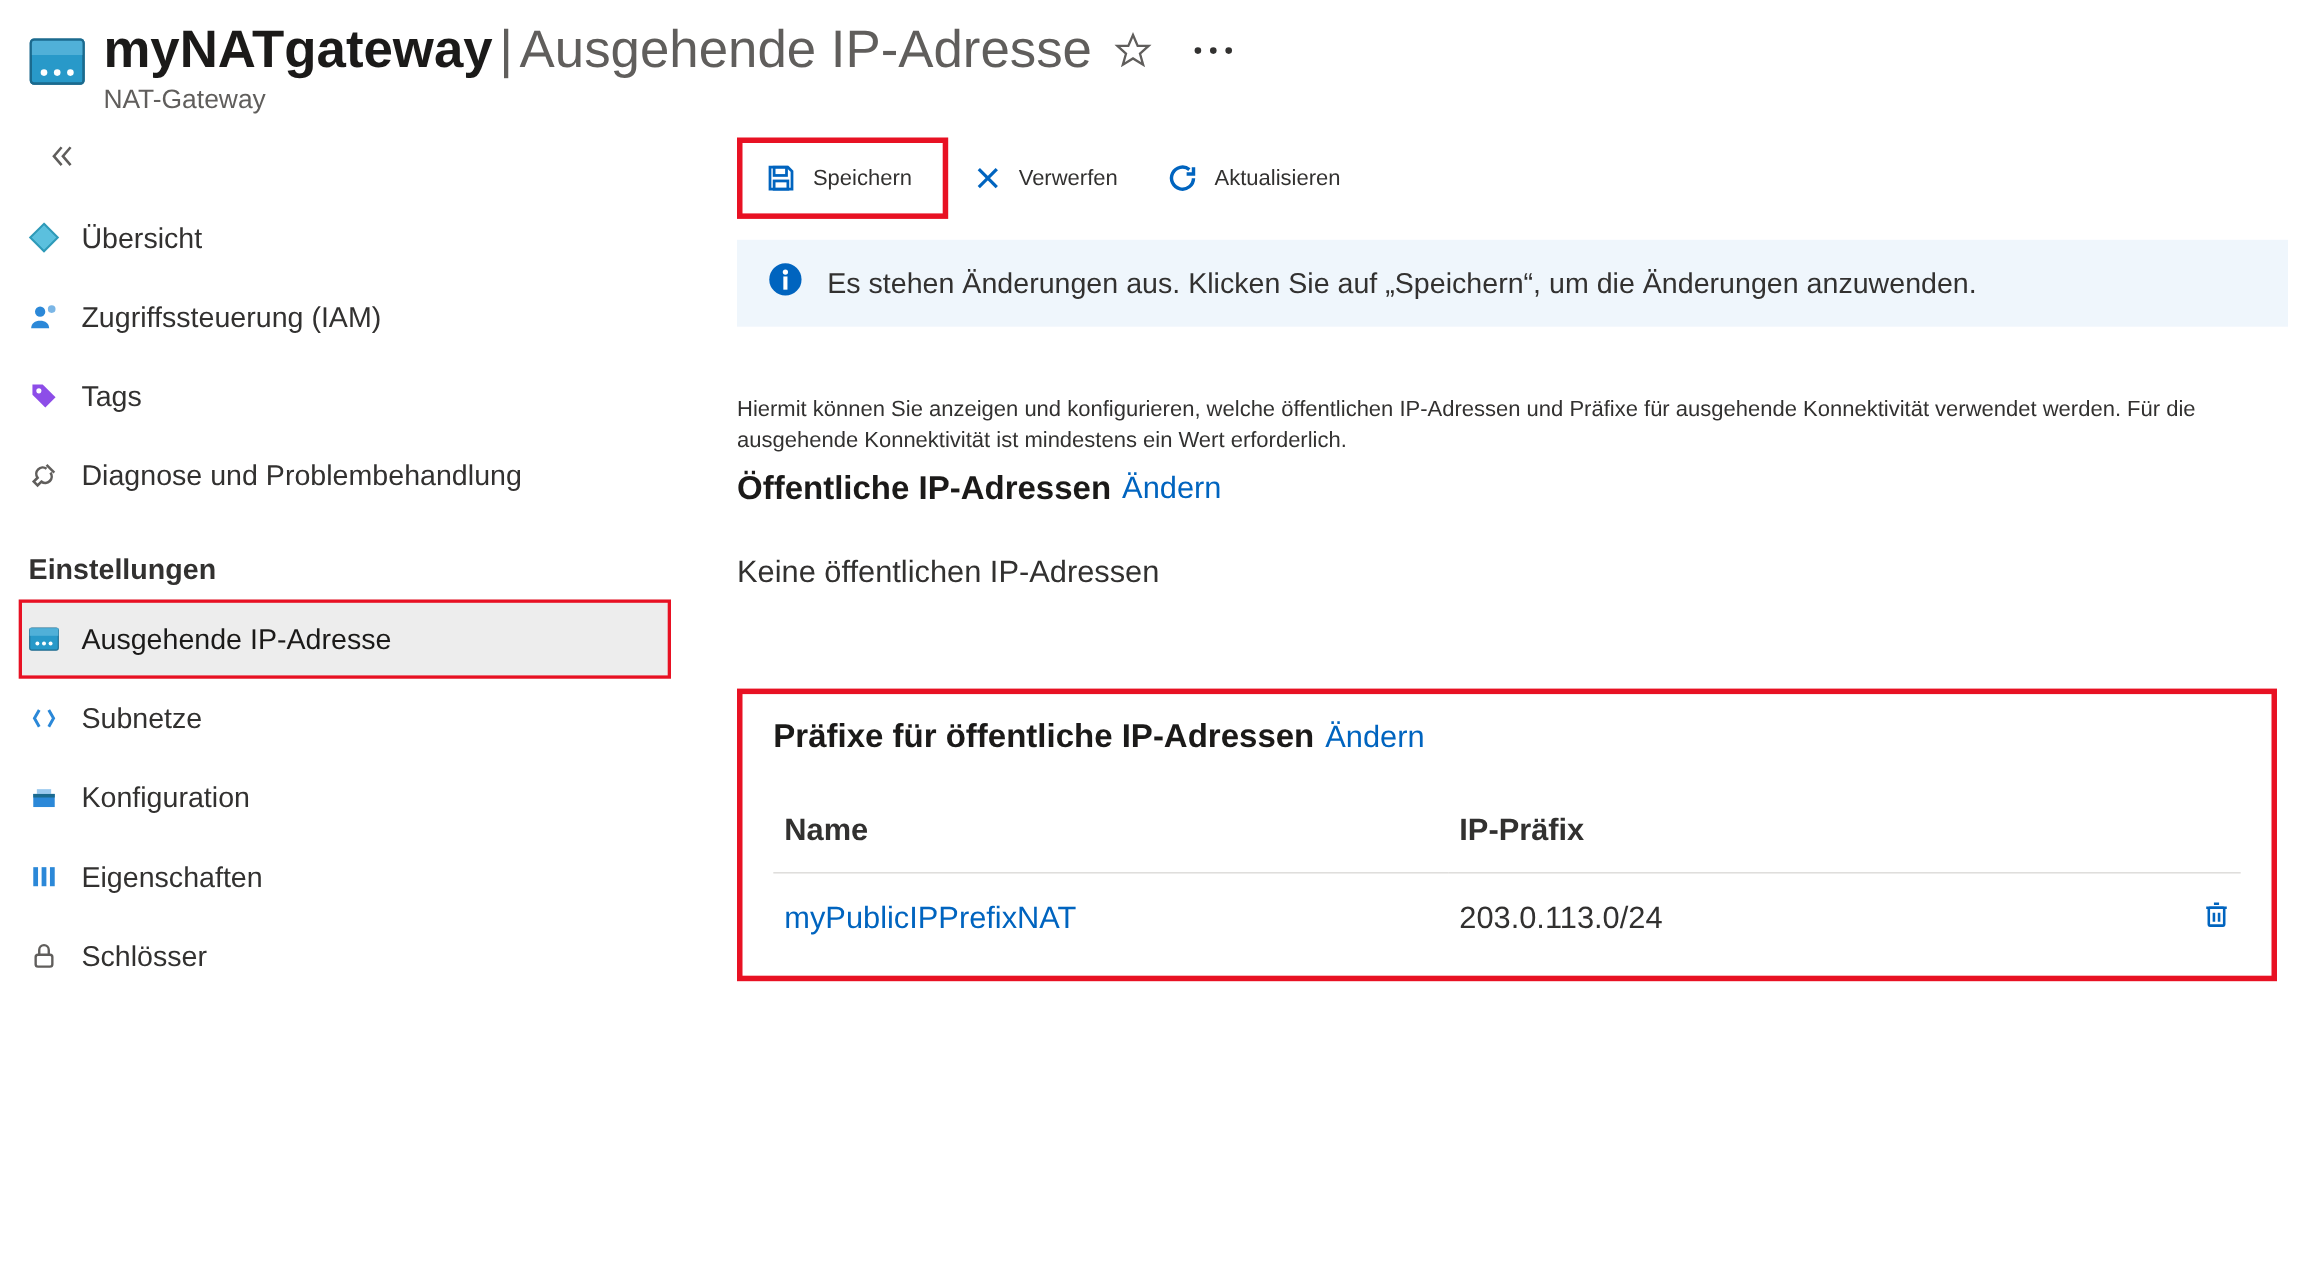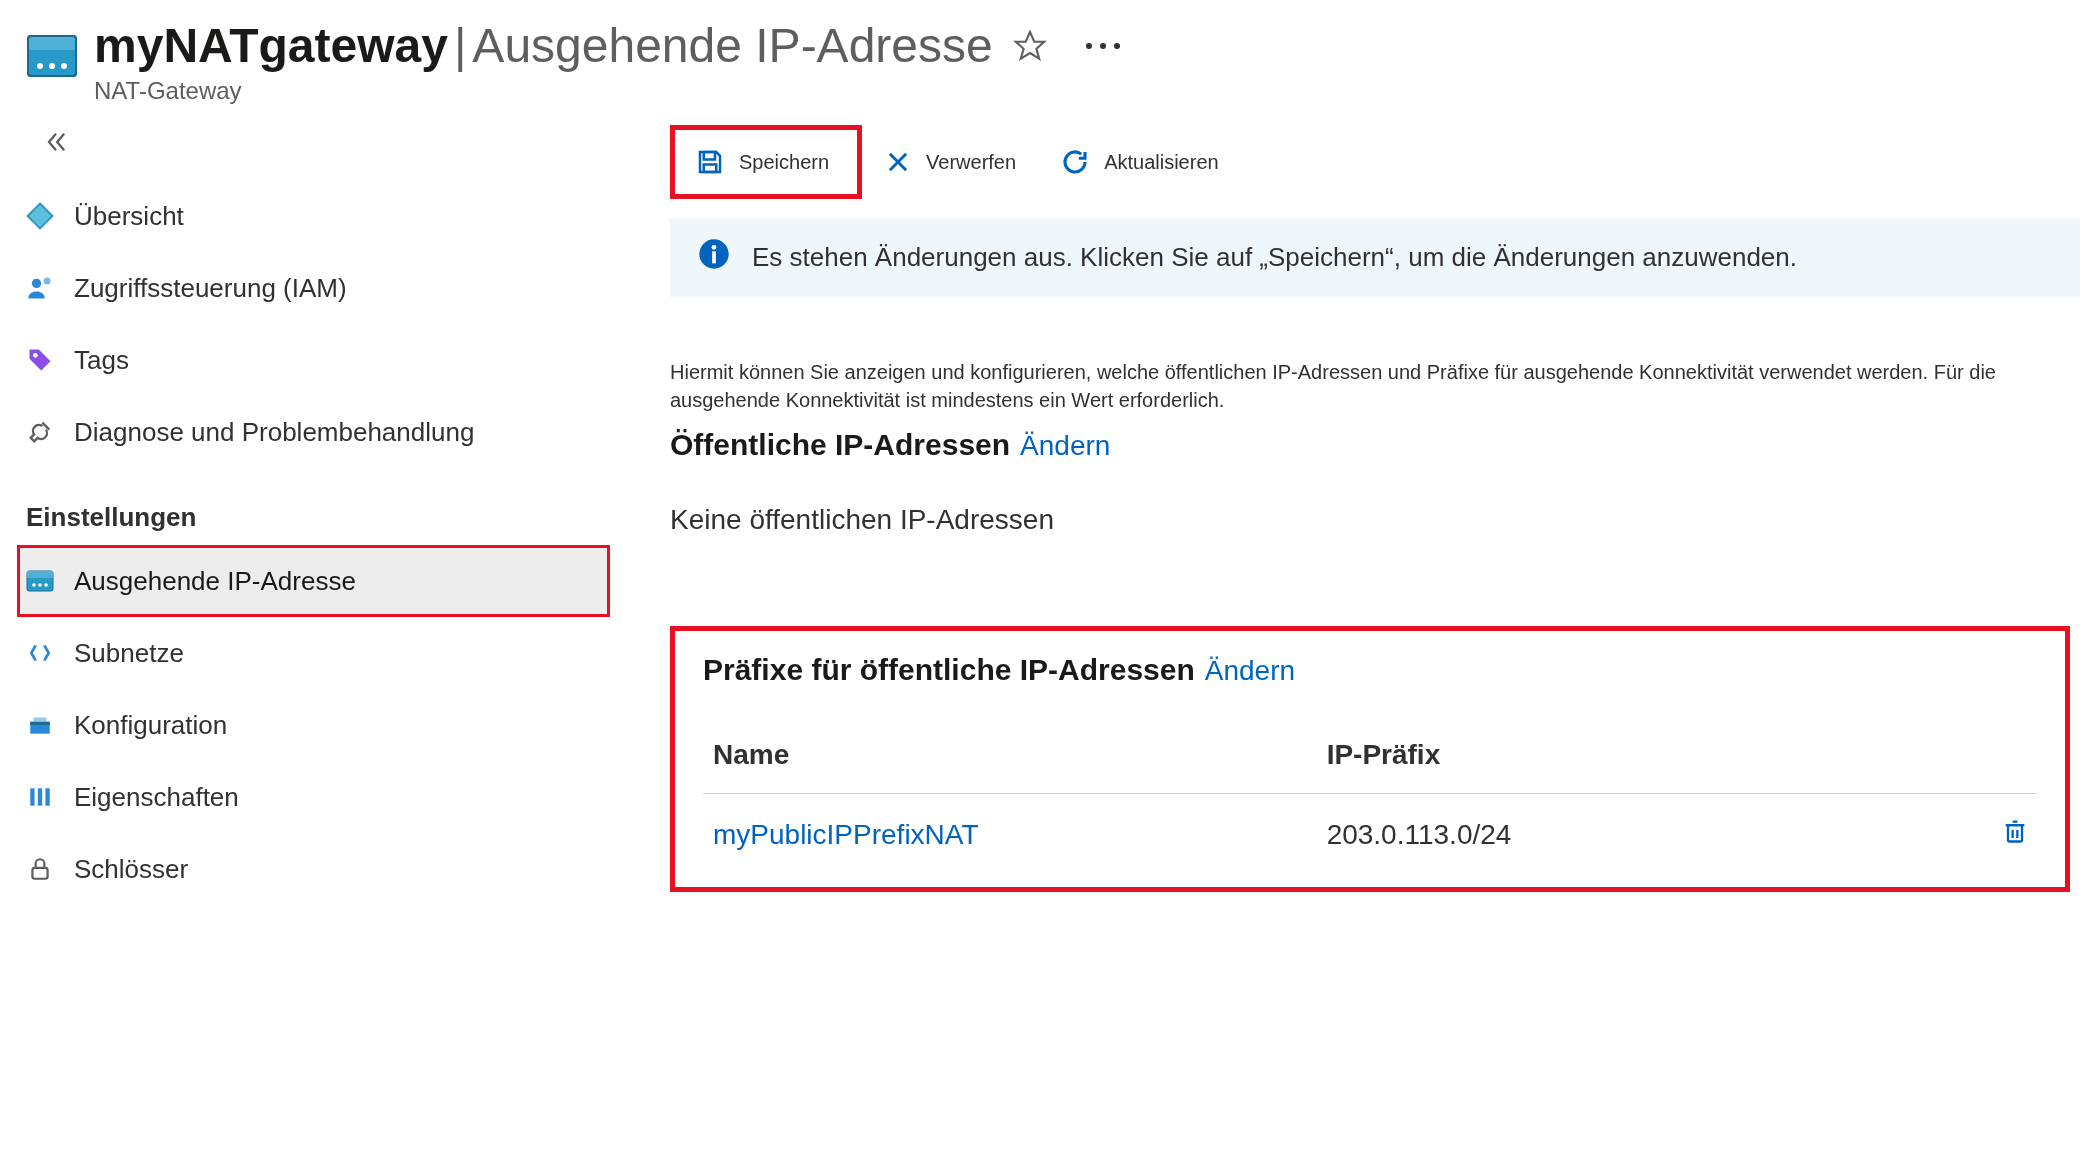--- a/index.html
+++ b/index.html
@@ -173,21 +173,21 @@
     font-size: 20px;
     color: #323130;
     line-height: 1.4;
     max-width: 1370px;
   }
 
   
   .section-title-row {
     margin-top: 14px;
     display: flex;
-    align-items: flex-end;
+    align-items: flex-start;
     font-size: 28px;
   }
   .sec-title {
     font-weight: 700;
     font-size: 30px;
     color: #1b1a19;
   }
   .link {
     color: #0064bf;
     font-size: 28px;

